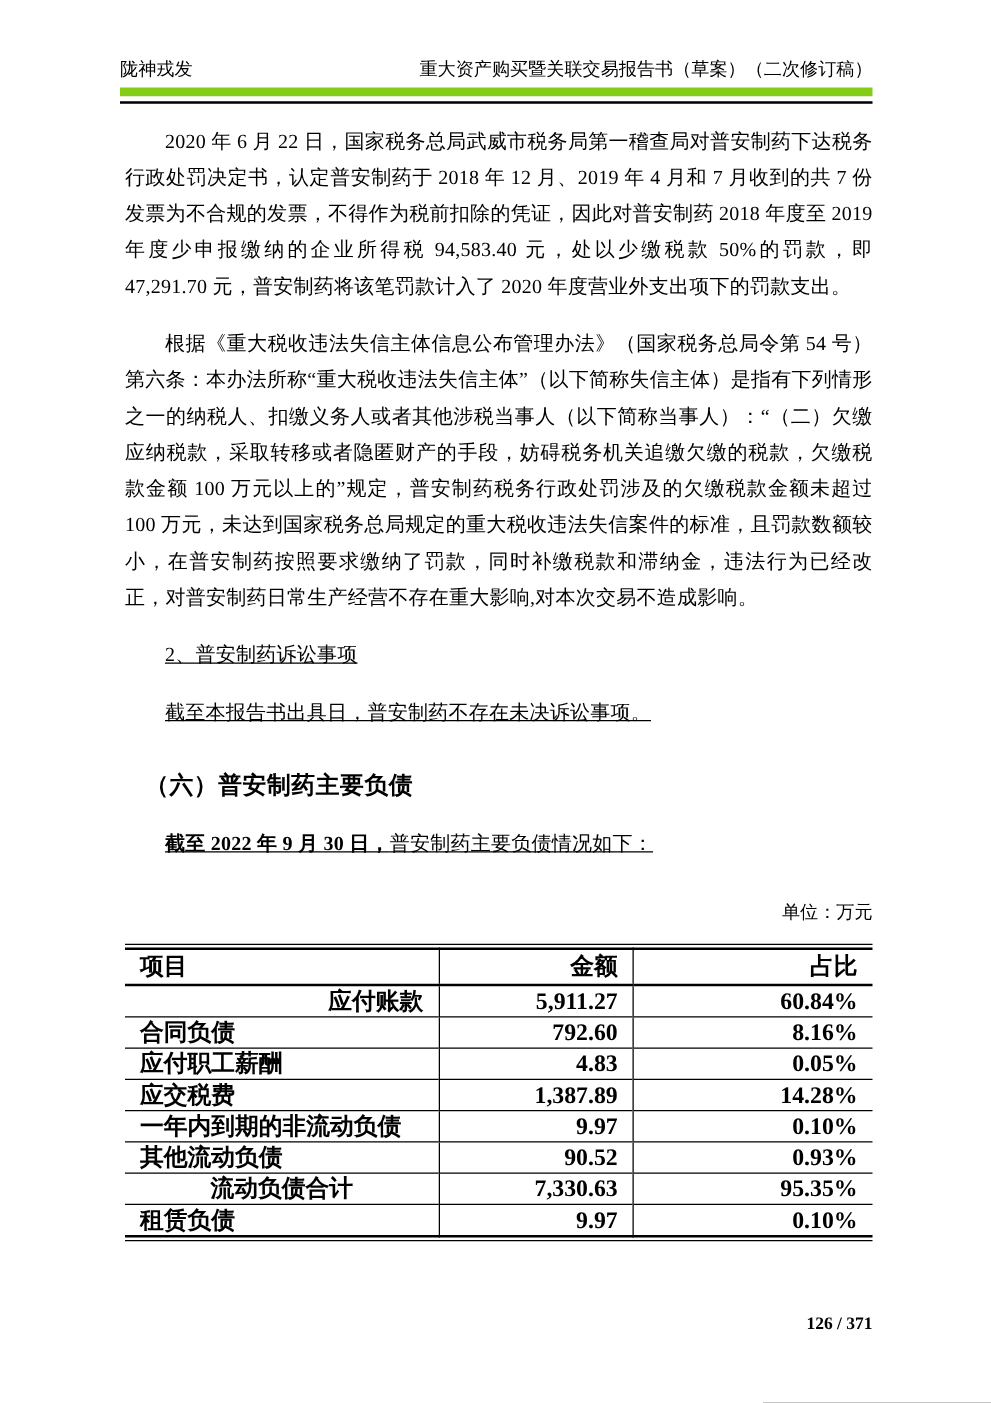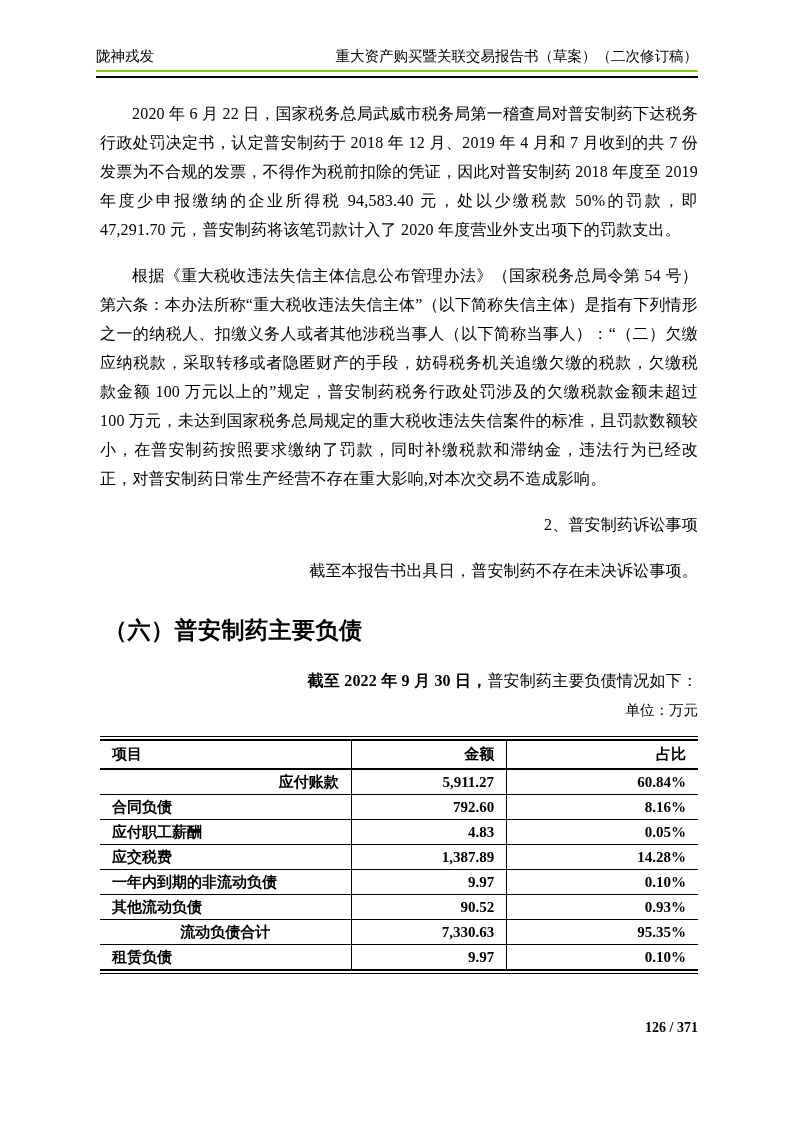--- a/index.html
+++ b/index.html
@@ -14,83 +14,83 @@
     box-sizing:border-box;
   }
   
   .doc-header {
     position:absolute; top:46px; left:96px; right:95px;
   }
   .doc-header-row {
     display:flex; justify-content:space-between; align-items:flex-end;
     font-size:14.5px; line-height:20px;
     padding-bottom:4px;
-    border-bottom:2px solid #84cc16;
+    border-bottom:7px solid #84cc16;
   }
   .doc-header-rule {
     height:4px;
     border-bottom:2.5px solid #000;
   }
   
   .content {
     position:absolute; top:82px; left:100px; right:95px;
   }
   .para {
     font-size:16px; line-height:29px;
     text-align:justify;
     text-indent:2em;
     margin:17px 0;
     letter-spacing:0.2px;
   }
-  .para.single { text-align:right; }
+  .para.single { text-align:left;text-decoration:underline; }
   .section-heading {
     font-family:Liberation Sans, sans-serif;
-    font-size:23px; font-weight:bold;
-    margin:30px 0 20px 4px;
+    font-size:19px; font-weight:bold;
+    margin:30px 0 20px 16px;
     letter-spacing:0.5px;
   }
-  .intro { margin:18px 0 6px 0; }
+  .intro { margin:18px 0 30px 0; }
   .intro .lead { font-weight:bold; }
   .unit-note {
     text-align:right;
     font-size:14.5px;
     margin:0 0 16px 0;
   }
   
   .table-wrap {
     border-top:1px solid #000;
     border-bottom:1px solid #000;
     padding:2px 0;
   }
   table.liabilities {
     width:100%;
     border-collapse:collapse;
     border-top:2.5px solid #000;
     border-bottom:2.5px solid #000;
     font-weight:bold;
-    font-size:15px;
+    font-size:19px;
   }
   table.liabilities th, table.liabilities td {
     line-height:17px;
     padding:3.5px 12px;
   }
   table.liabilities th {
     text-align:center;
     padding:5px 12px;
     border-bottom:2px solid #000;
   }
   table.liabilities td { border-top:1px solid #000; }
   table.liabilities tbody tr:first-child td { border-top:none;text-align:right; }
   table.liabilities th:nth-child(1), table.liabilities td:nth-child(1) { width:42%; border-right:1.5px solid #000; text-align:left; }
   table.liabilities th:nth-child(2), table.liabilities td:nth-child(2) { width:26%; border-right:1.5px solid #000; text-align:right; }
   table.liabilities th:nth-child(3), table.liabilities td:nth-child(3) { width:32%; text-align:right; }
   table.liabilities td.total-label { text-align:center; }
   
   .page-number {
-    position:absolute; top:1020px; right:95px;
+    position:absolute; top:1052px; right:95px;
     font-size:14px; font-weight:bold;margin-left:33px;
   }
 </style>
 </head>
 <body>
 
 <div class="page">
 
   <div class="doc-header">
     <div class="doc-header-row">

